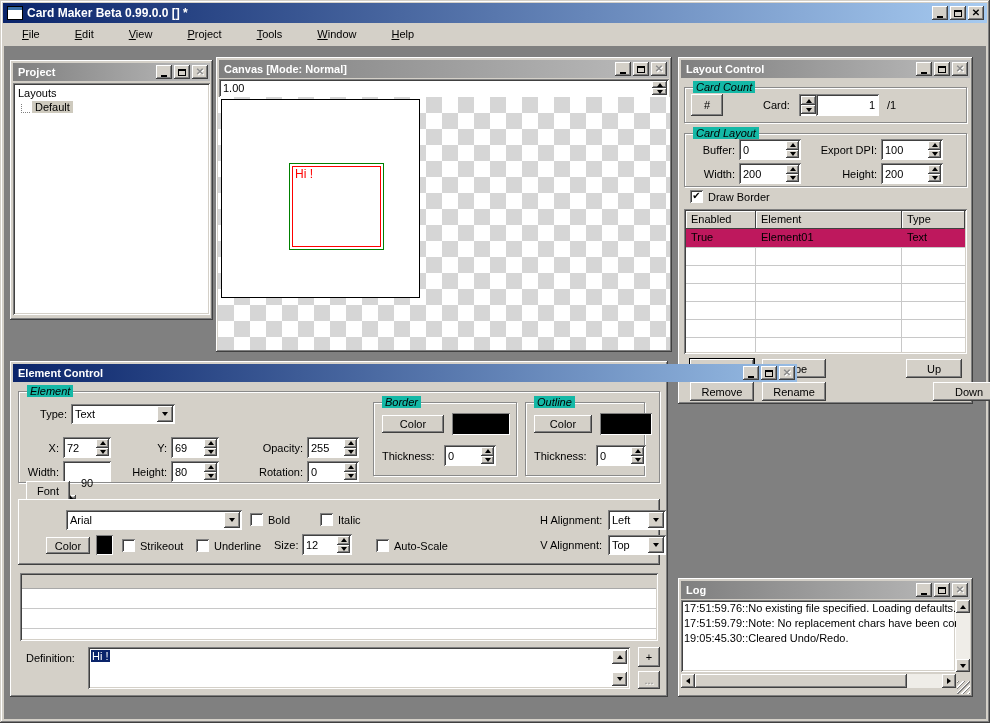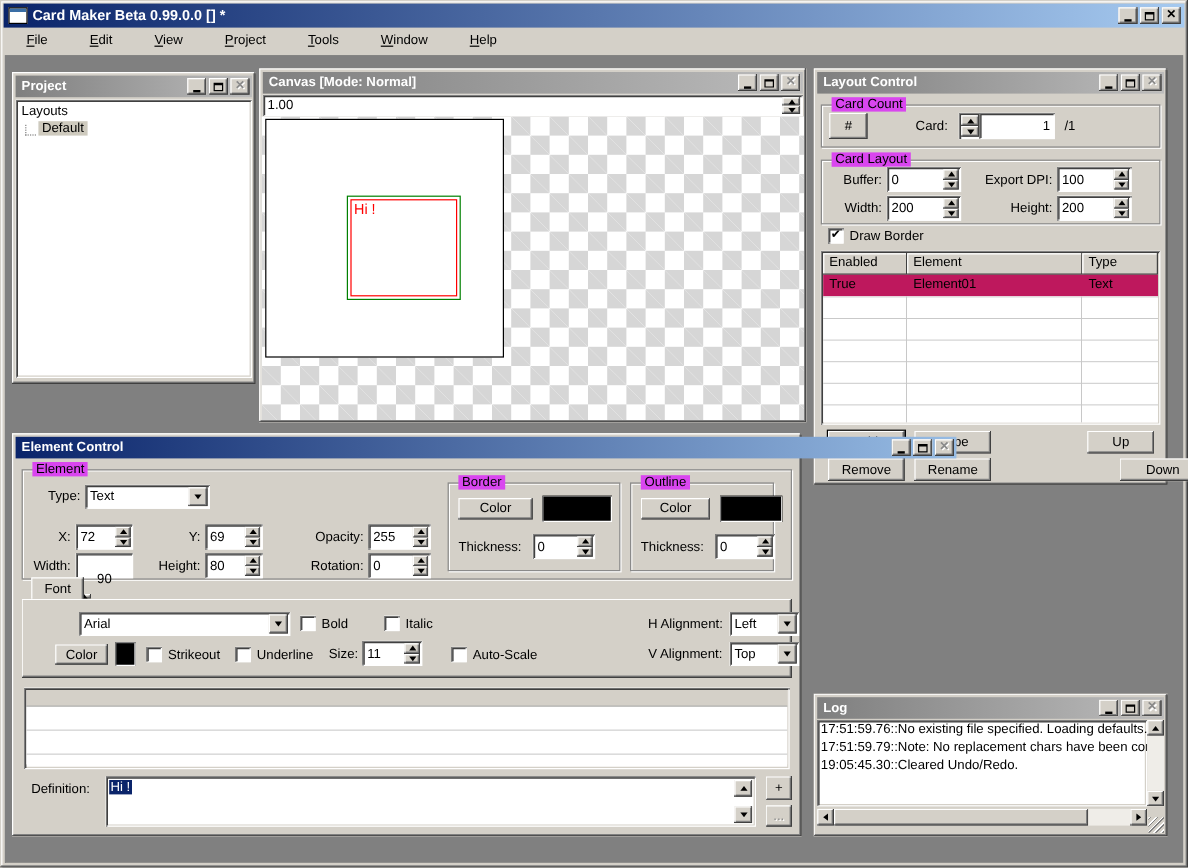--- a/index.html
+++ b/index.html
@@ -30,21 +30,21 @@
 
   
   .menubar { display:flex; align-items:center; height:22px; padding-left:10px; }
   .menu-item { display:inline-block; padding:3px 9px; }
   .menu-item::first-letter { text-decoration:underline; }
 
   .mdi { background:#808080; box-shadow: inset 1px 1px 0 #808080; }
 
   
   .grp { border:1px solid #8a8a8a; box-shadow: 1px 1px 0 #fff, inset 1px 1px 0 #fff; }
-  .grp-lbl { position:absolute; top:-7px; left:8px; background:#d946ef; padding:0 3px; line-height:12px; }
+  .grp-lbl { position:absolute; top:-7px; left:8px; background:#14b8a6; padding:0 3px; line-height:12px;font-style:italic; }
 
   
   .field { background:#fff; box-shadow: inset 1px 1px 0 #808080, inset -1px -1px 0 #fff, inset 2px 2px 0 #404040; display:flex; align-items:center; }
   .field .txt { flex:1; padding:16px 4px; white-space:nowrap; overflow:hidden; }
   .spin { display:flex; flex-direction:column; width:15px; align-self:stretch; padding:2px 2px 2px 0; }
   .spin .btn { flex:1; }
   .tri-u { width:0;height:0;border-left:3px solid transparent;border-right:3px solid transparent;border-bottom:4px solid #000; }
   .tri-d { width:0;height:0;border-left:3px solid transparent;border-right:3px solid transparent;border-top:4px solid #000; }
   .tri-l { width:0;height:0;border-top:3px solid transparent;border-bottom:3px solid transparent;border-right:4px solid #000; }
   .tri-r { width:0;height:0;border-top:3px solid transparent;border-bottom:3px solid transparent;border-left:4px solid #000; }
@@ -448,21 +448,21 @@
         <div class="abs cb-row" style="left:104px; top:40px;">
           <span class="cb"></span>
           <span class="lbl">Strikeout</span>
         </div>
         <div class="abs cb-row" style="left:178px; top:40px;">
           <span class="cb"></span>
           <span class="lbl">Underline</span>
         </div>
         <span class="abs lbl" style="left:256px; top:40px;">Size:</span>
         <div class="abs field" style="left:284px; top:35px; width:50px; height:21px;">
-          <span class="txt">11</span>
+          <span class="txt">12</span>
           <span class="spin">
               <span class="btn">
                 <span class="tri-u"></span>
               </span>
               <span class="btn">
                 <span class="tri-d"></span>
               </span>
             </span>
         </div>
         <div class="abs cb-row" style="left:358px; top:40px;">

